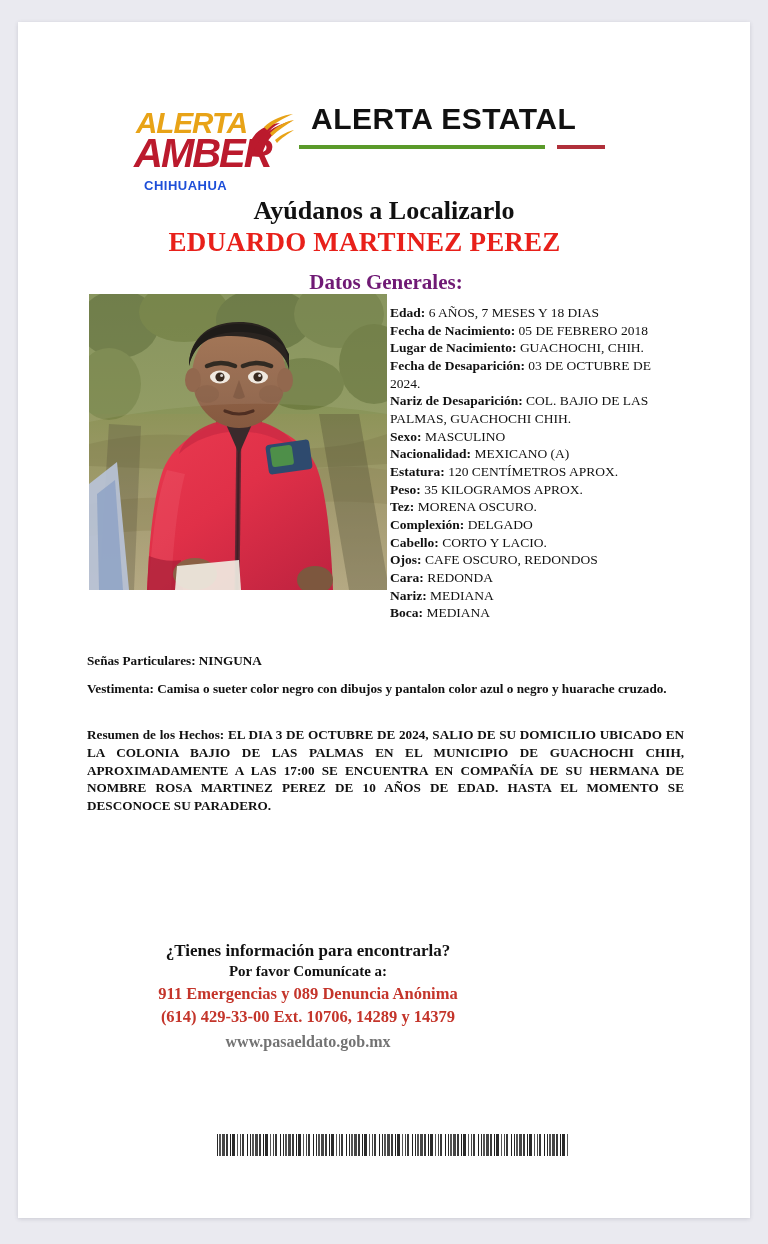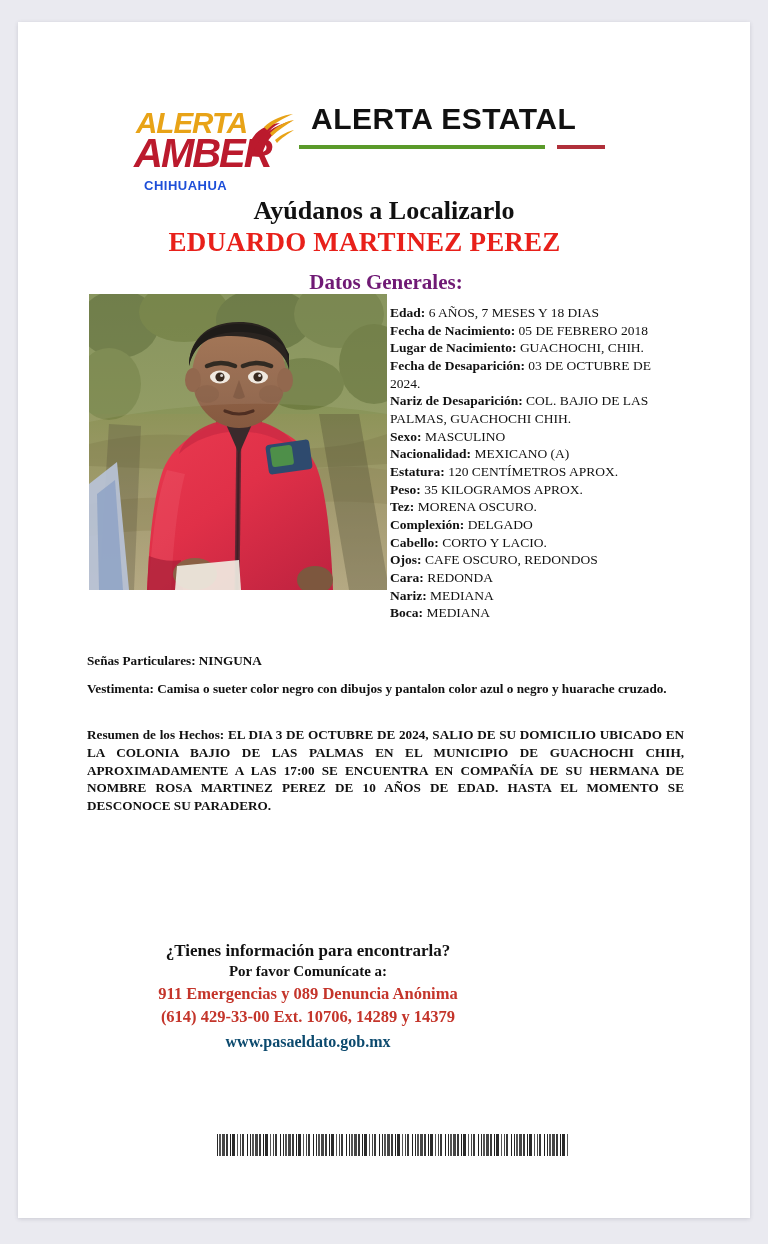--- a/index.html
+++ b/index.html
@@ -214,21 +214,21 @@
   }
   .contact-red {
     font-weight: bold;
     font-size: 16.5px;
     color: #c4352b;
     line-height: 1.42;
   }
   .contact-web {
     font-weight: bold;
     font-size: 16px;
-    color: #0c4a6e;
+    color: #737373;
     line-height: 1.45;
     padding-top: 2px;
   }
 
   
   .barcode {
     position: absolute;
     left: 197px;
     top: 1112px;
     width: 356px;

